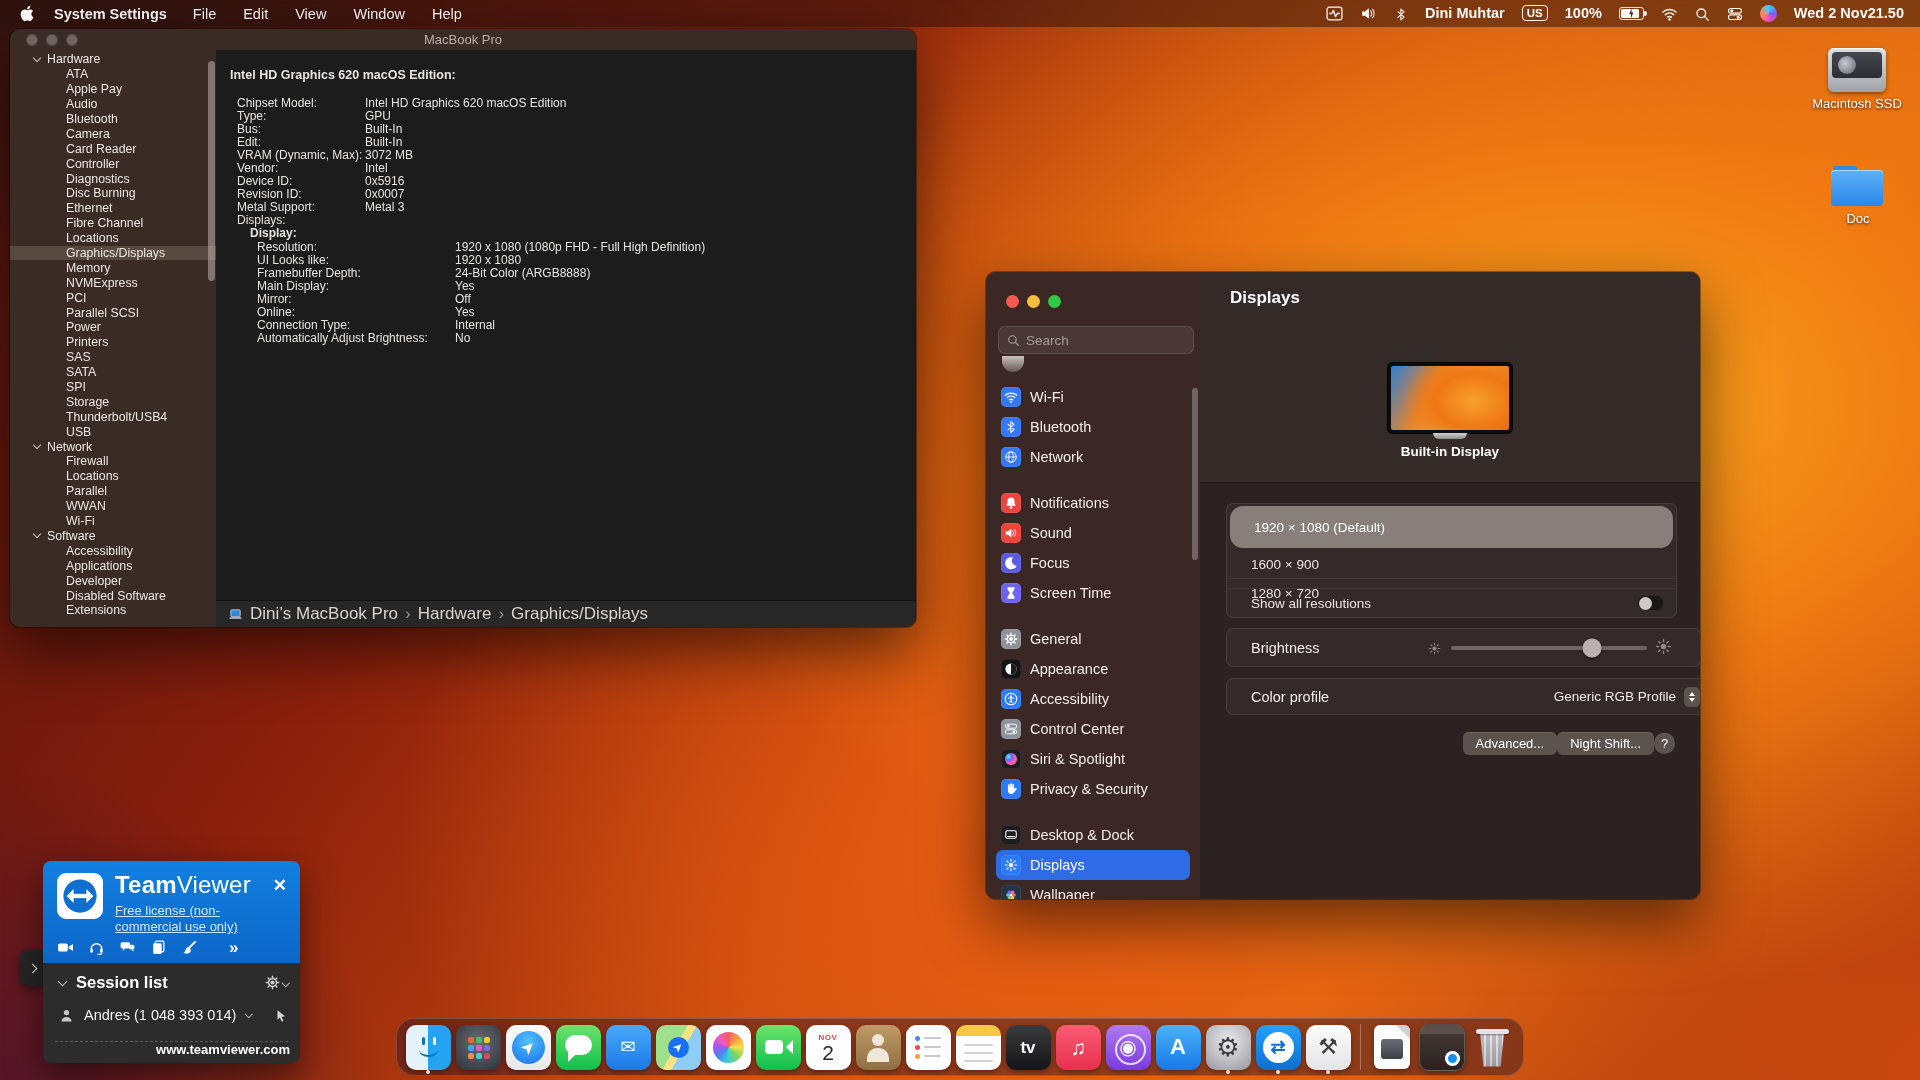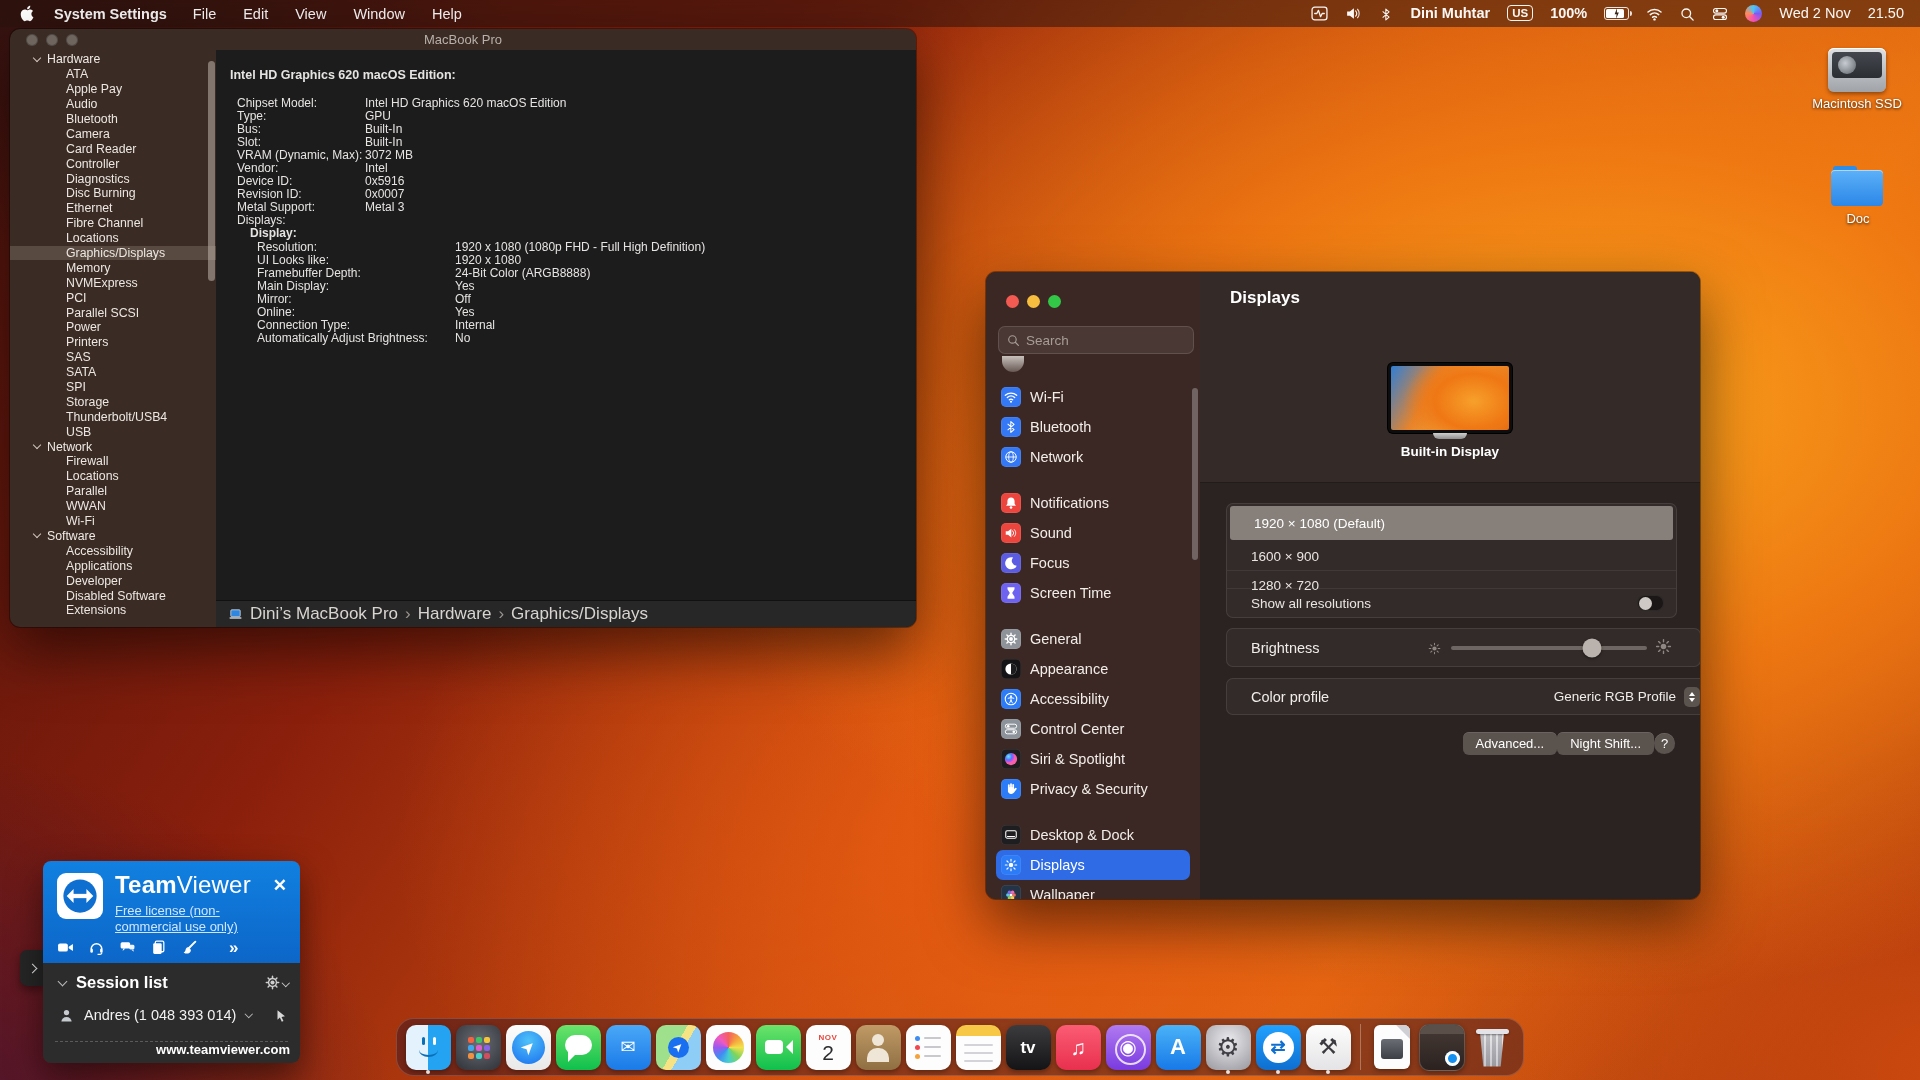--- a/index.html
+++ b/index.html
@@ -21,21 +21,21 @@
   .menubar .appname{font-weight:700;margin:0 12px;}
   .menus{display:flex;gap:27px;margin-left:14px;}
   .mstatus{margin-left:auto;display:flex;align-items:center;gap:17px;padding-right:16px;}
   .mstatus .txt{font-weight:600;}
   .kbdbox{border:1.4px solid rgba(255,255,255,.95);border-radius:4px;font-size:11.5px;font-weight:700;padding:0px 4px;line-height:14px;}
   .batt{position:relative;width:23px;height:11px;border:1.2px solid rgba(255,255,255,.85);border-radius:3px;}
   .batt::before{content:"";position:absolute;left:1px;top:1px;bottom:1px;width:18px;background:#fff;border-radius:1.5px;}
   .batt::after{content:"";position:absolute;right:-4px;top:3px;width:2.5px;height:5px;background:rgba(255,255,255,.85);border-radius:0 2px 2px 0;}
   .bolt{position:absolute;left:8px;top:0px;width:7px;height:11px;background:#3a2416;clip-path:polygon(55% 0,20% 58%,48% 58%,40% 100%,80% 40%,52% 40%);z-index:2;}
   .siri-orb{width:17px;height:17px;border-radius:50%;background:conic-gradient(#46c7fa,#7b5bf5,#f44fb3,#ff8a5b,#46c7fa);}
-  .clock{display:flex;gap:17px;font-weight:400;}
+  .clock{display:flex;gap:0;font-weight:700;}
   
   .dicon{position:absolute;width:96px;text-align:center;color:#fff;font-size:13px;text-shadow:0 1px 3px rgba(0,0,0,.85);}
   .drive{width:58px;height:44px;margin:0 auto 4px;border-radius:6px;background:linear-gradient(#dfe1e3,#9fa3a8);box-shadow:inset 0 1px 0 #fff,0 2px 4px rgba(0,0,0,.4);position:relative;}
   .drive::before{content:"";position:absolute;left:4px;right:4px;top:4px;height:26px;border-radius:4px;background:linear-gradient(#44484e,#2b2e33);}
   .drive::after{content:"";position:absolute;left:10px;top:8px;width:18px;height:18px;border-radius:50%;background:radial-gradient(circle at 40% 40%,#c8ccd2,#7c8188 70%);}
   .folder{width:54px;height:40px;margin:0 auto 5px;position:relative;}
   .folder::before{content:"";position:absolute;left:2px;top:0;width:24px;height:10px;border-radius:3px 3px 0 0;background:#2f8de8;}
   .folder::after{content:"";position:absolute;left:0;top:4px;right:2px;bottom:0;border-radius:4px;background:linear-gradient(#5db1f8,#2b87e8);box-shadow:inset 0 1px 0 rgba(255,255,255,.5);}
   
   .window{position:absolute;border-radius:10px;box-shadow:0 25px 60px rgba(0,0,0,.55),0 0 0 1px rgba(0,0,0,.35);overflow:hidden;}
@@ -82,21 +82,21 @@
   .monitor{position:absolute;left:50%;top:91px;transform:translateX(-50%);width:118px;height:64px;background:#0d0d0d;border-radius:5px;padding:3px;box-shadow:0 0 0 1px #000;}
   .monitor .scr{width:100%;height:100%;border-radius:2px;background:
      radial-gradient(70px 50px at 70% 55%, #f7a02b 0%, #ef7714 55%, rgba(239,119,20,0) 100%),
      linear-gradient(120deg,#2f7fd6 0%, #e8842a 35%, #f2a63b 60%, #d95f12 100%);}
   .monitor .stand{position:absolute;left:50%;bottom:-6px;transform:translateX(-50%);width:34px;height:6px;border-radius:0 0 8px 8px;background:linear-gradient(#cfcfcf,#8f8f8f);}
   .disp-name{position:absolute;left:0;right:0;top:172px;text-align:center;font-size:13.5px;font-weight:700;color:#fff;}
   .panelbox{position:absolute;left:26px;width:449px;border-radius:7px;background:rgba(255,255,255,.04);border:1px solid rgba(255,255,255,.09);}
   #resbox{top:231px;height:113px;padding:0;}
   .res-row{height:28px;display:flex;align-items:center;padding-left:24px;font-size:13.5px;color:#eae5e1;position:relative;}
   .res-row + .res-row{border-top:1px solid rgba(255,255,255,.07);}
-  .res-row.selected{background:#87807a;border-radius:3px;margin:2px 3px;height:34px;color:#fff;border-top:none;}
+  .res-row.selected{background:#87807a;border-radius:13px;margin:2px 3px;height:42px;color:#fff;border-top:none;}
   .res-row.selected + .res-row{border-top:none;}
   #showall{position:absolute;left:0;right:0;bottom:0;height:28px;display:flex;align-items:center;padding:0 12px 0 24px;font-size:13.5px;color:#eae5e1;border-top:1px solid rgba(255,255,255,.07);}
   .toggle{margin-left:auto;width:27px;height:16px;border-radius:9px;background:rgba(0,0,0,.45);box-shadow:inset 0 0 0 1px rgba(255,255,255,.08);position:relative;}
   .toggle .knob{position:absolute;left:1.5px;top:1.5px;width:13px;height:13px;border-radius:50%;background:#cfc9c5;}
   #brightbox{top:356px;height:37px;display:flex;align-items:center;padding-left:24px;font-size:14.5px;color:#f0ece9;text-align:center;}
   .slider{position:absolute;left:224px;width:196px;height:4px;border-radius:2px;background:#6e6662;top:17px;}
   .slider .fill{height:100%;border-radius:2px;background:#3b82f0;}
   .slider .knob{position:absolute;top:50%;transform:translate(-50%,-50%);width:19px;height:19px;border-radius:50%;background:#b9b2ad;box-shadow:0 1px 3px rgba(0,0,0,.5);}
   .sun-s{position:absolute;left:201px;top:10px;color:#8f8782;}
   .sun-b{position:absolute;left:428px;top:8px;color:#8f8782;}
@@ -579,21 +579,21 @@
         </div>
           <div class="kv lv1">
           <span class="kv-l">Type:</span>
           <span class="kv-v">GPU</span>
         </div>
           <div class="kv lv1">
           <span class="kv-l">Bus:</span>
           <span class="kv-v">Built-In</span>
         </div>
           <div class="kv lv1">
-          <span class="kv-l">Slot:</span>
+          <span class="kv-l">Edit:</span>
           <span class="kv-v">Built-In</span>
         </div>
           <div class="kv lv1">
           <span class="kv-l">VRAM (Dynamic, Max):</span>
           <span class="kv-v">3072 MB</span>
         </div>
           <div class="kv lv1">
           <span class="kv-l">Vendor:</span>
           <span class="kv-v">Intel</span>
         </div>

